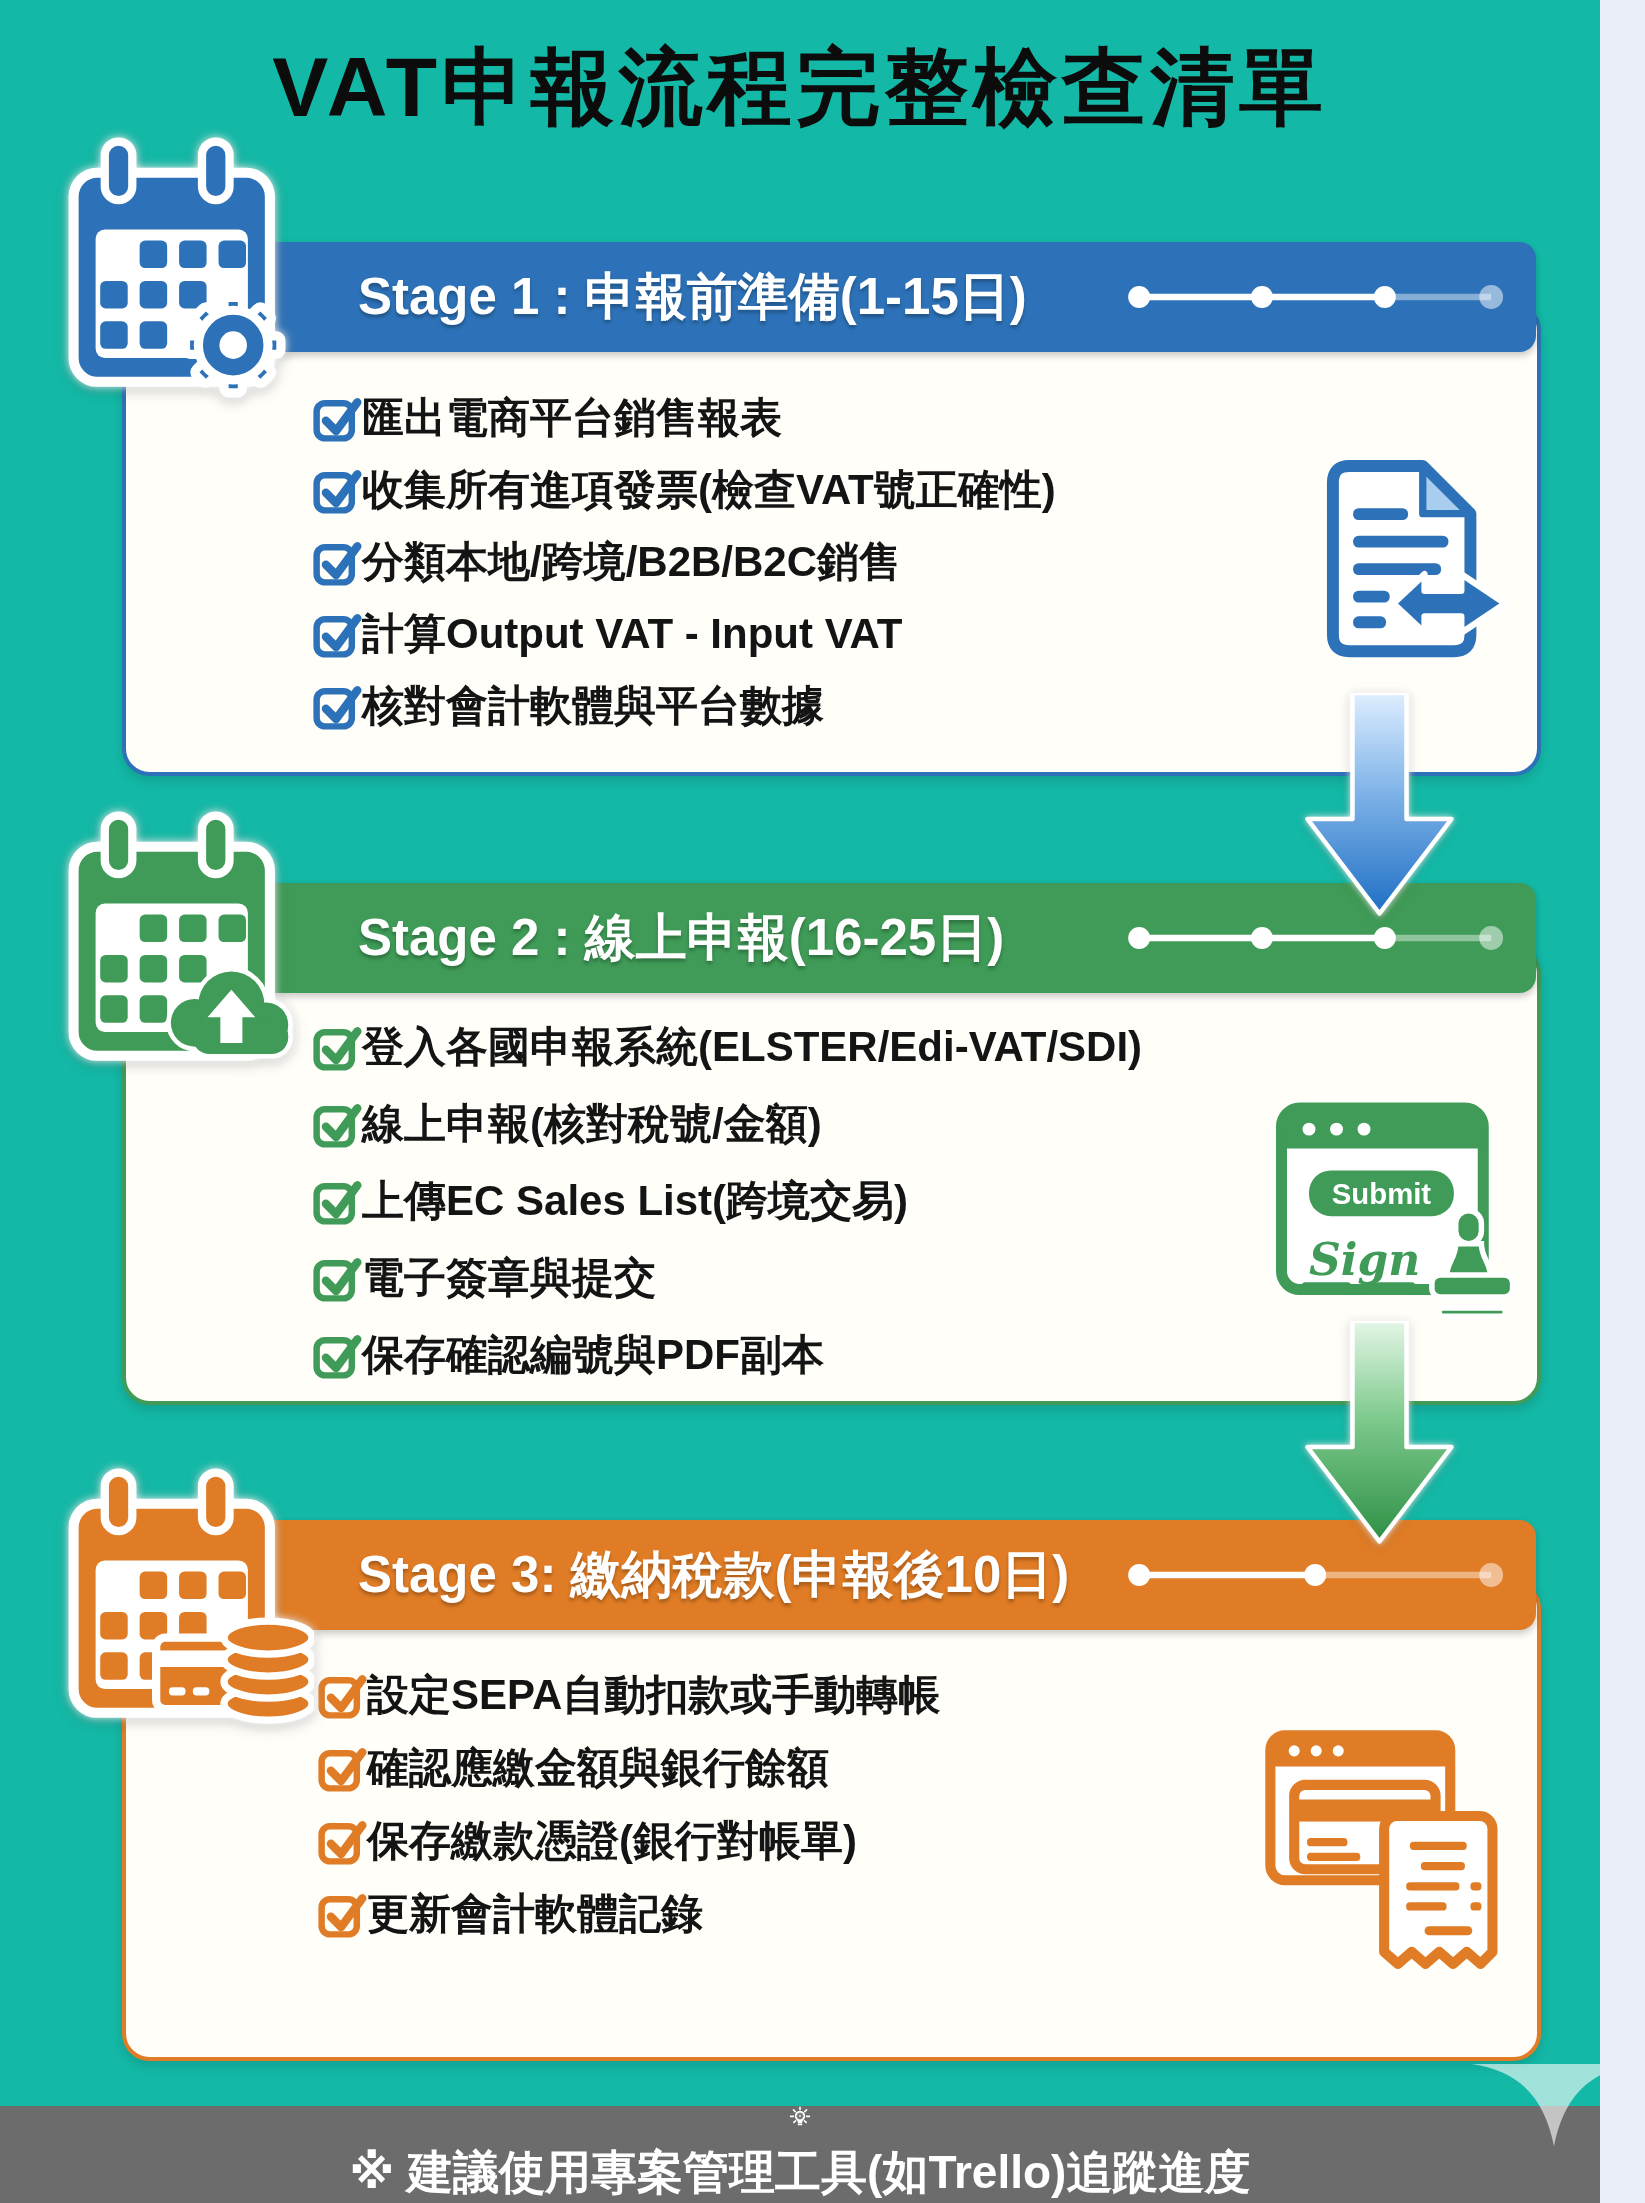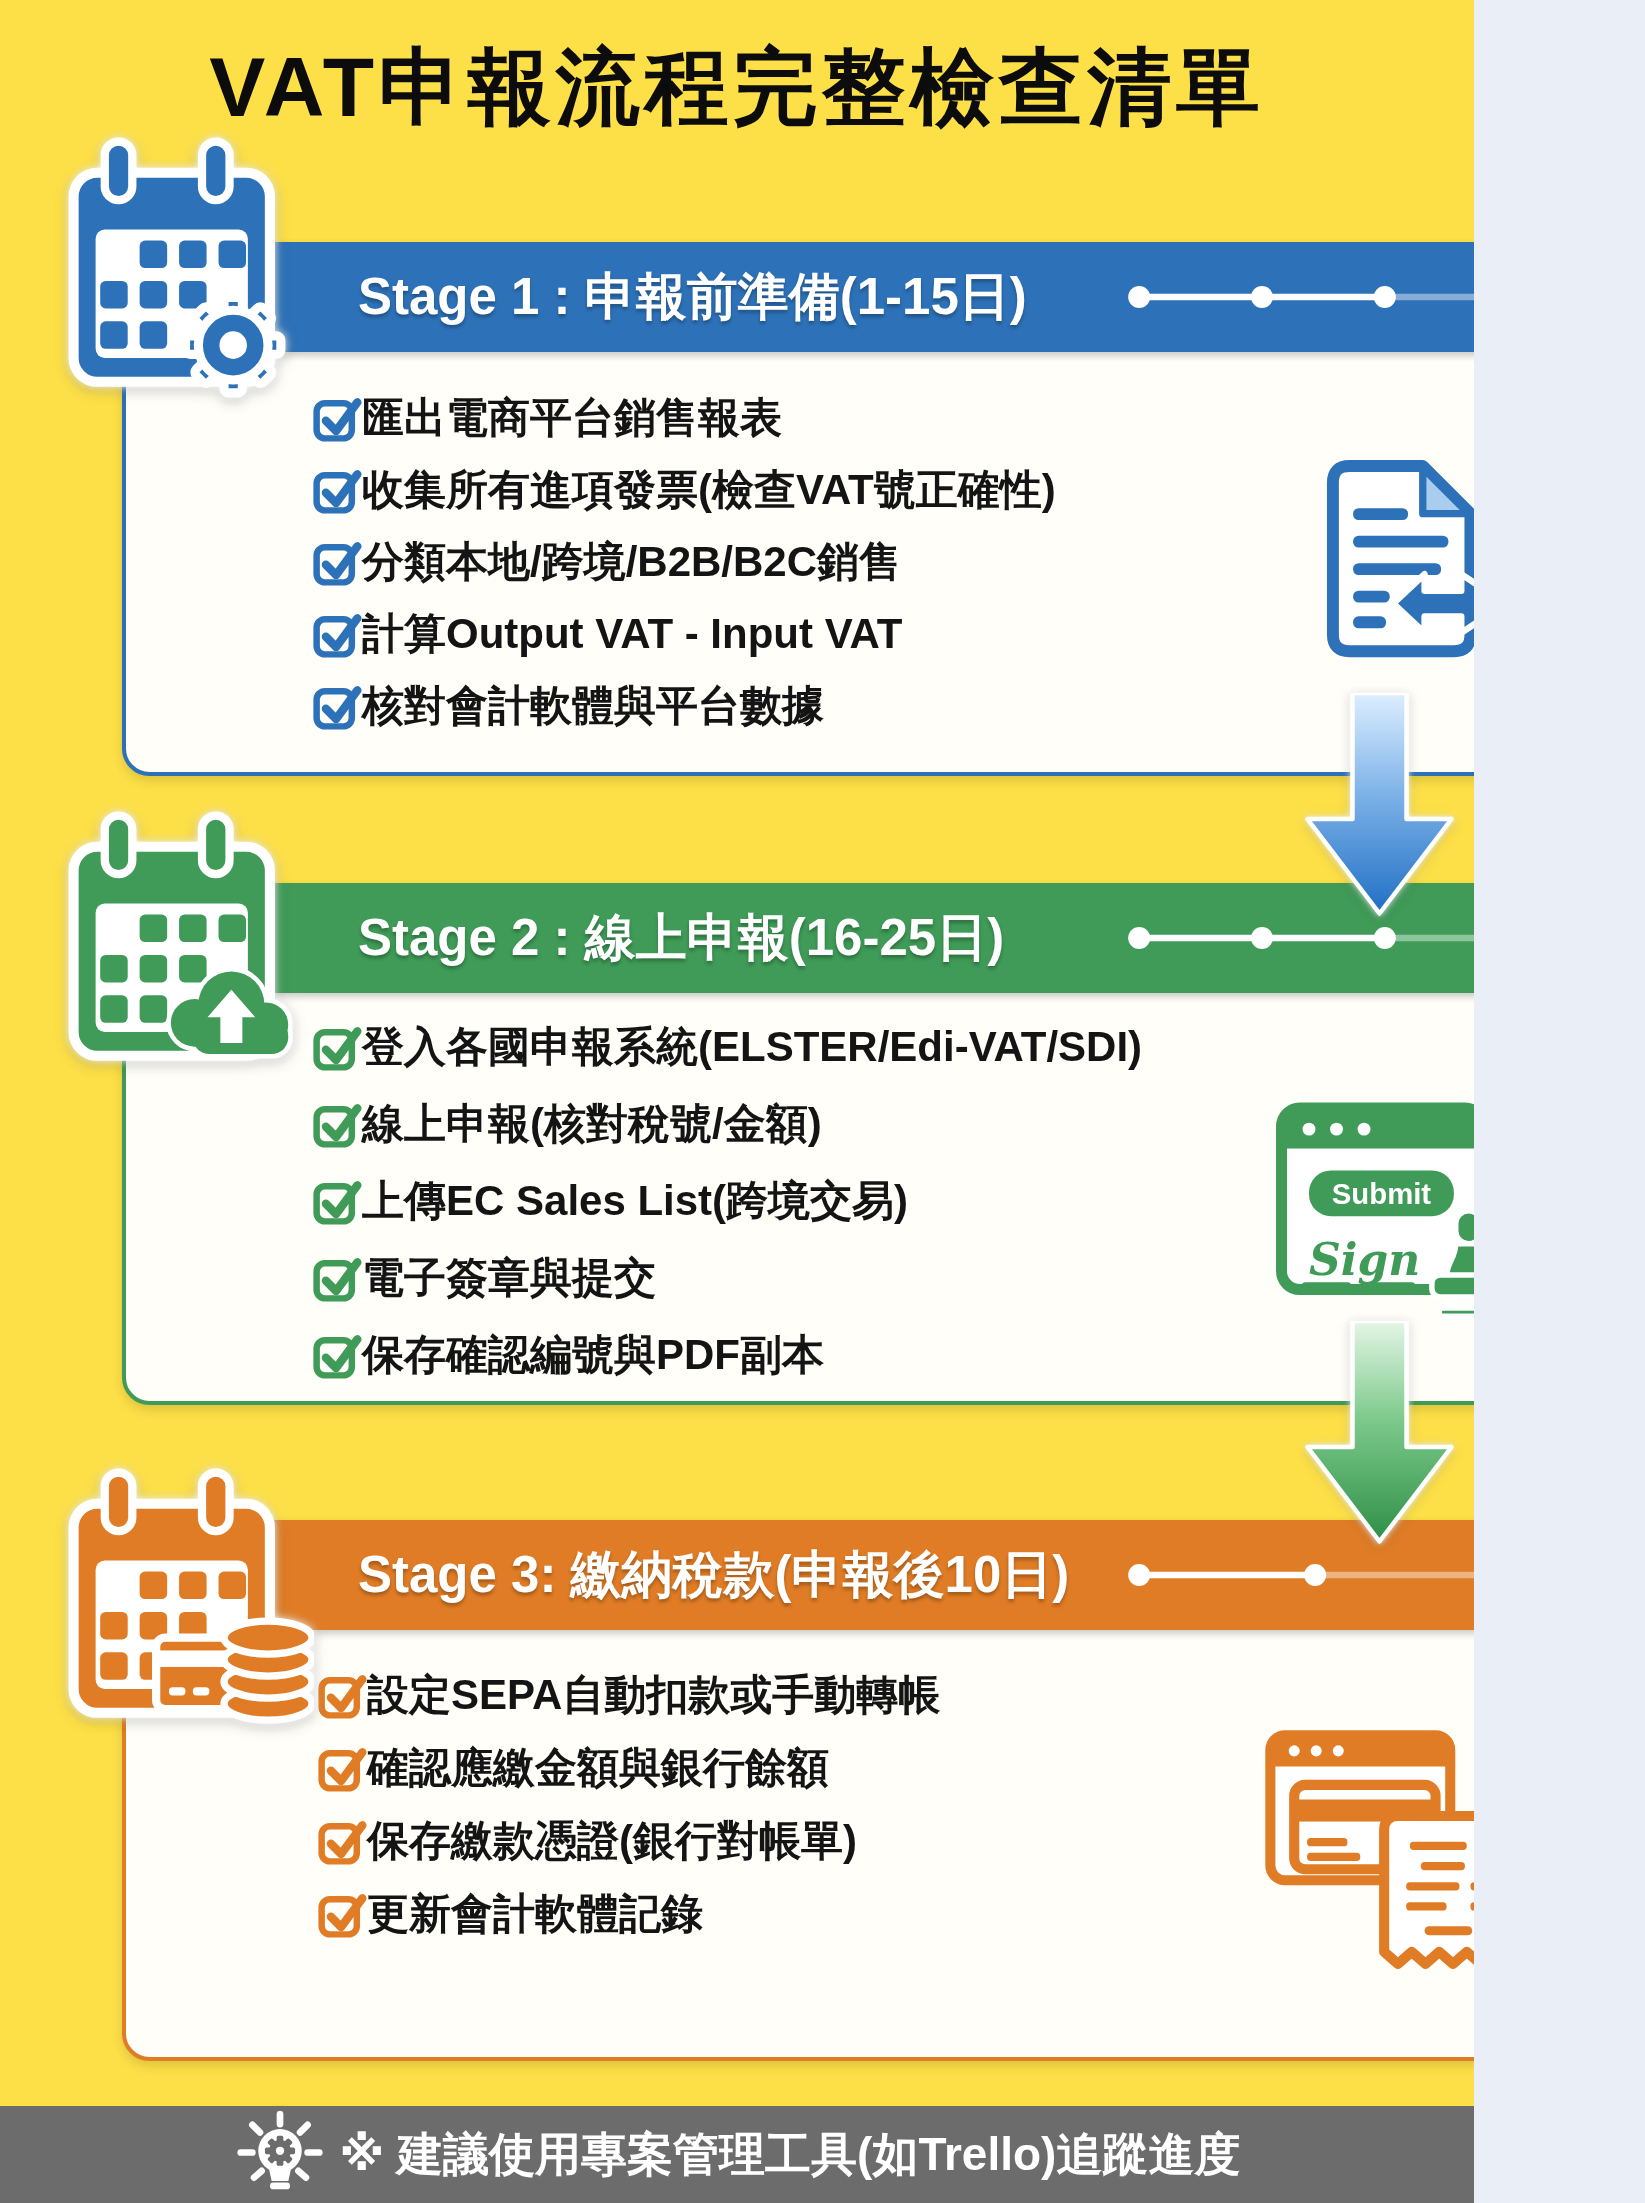--- a/index.html
+++ b/index.html
@@ -1,21 +1,21 @@
 <!DOCTYPE html>
 <html style="font-size:14.7px"><head>
 <meta charset="utf-8">
 <style>
   html,body{margin:0;padding:0;}
   body{
     width:1646px;height:2204px;
     font-family:"Liberation Sans","DejaVu Sans",sans-serif;
     background:#eaeef6;
   }
-  #canvas{position:relative;width:1474px;height:2204px;overflow:hidden;background:#fde047;}
+  #canvas{position:relative;width:1600px;height:2204px;overflow:hidden;background:#14b8a6;}
 
   .page-title{
     position:absolute;top:31px;left:0;width:100%;
     text-align:center;font-size:84px;font-weight:800;letter-spacing:4.6px;
     color:#0c0c0c;
   }
 
   
   .stage-blue  {--ac:#2d72b8;--acd:#205c98;--fold:#a8cdee;}
   .stage-green {--ac:#3f9b57;--acd:#2f7d43;--fold:#b9e0c2;}
@@ -52,20 +52,21 @@
 
   .cal-icon{position:absolute;z-index:4;filter:drop-shadow(0 0 4.6px rgba(255,255,255,.95)) drop-shadow(0 3.7px 5.5px rgba(0,0,0,.22));}
   .side-icon{position:absolute;z-index:2;}
   .flow-arrow{position:absolute;z-index:6;filter:drop-shadow(0 0 3.7px rgba(255,255,255,.9)) drop-shadow(0 2.8px 4.6px rgba(0,0,0,.18));}
 
   .footer{
     position:absolute;left:0;bottom:0;width:100%;height:98px;
     background:#6c6c6c;
     display:flex;align-items:center;justify-content:center;gap:14px;
     z-index:7;
+    flex-direction:column;
   }
   .footer .note{font-size:46px;font-weight:700;color:#ffffff;white-space:nowrap;}
 
   .corner-flip{position:absolute;left:1467px;top:2064px;z-index:8;}
 </style>
 </head>
 <body>
 
 <div id="canvas">
 

